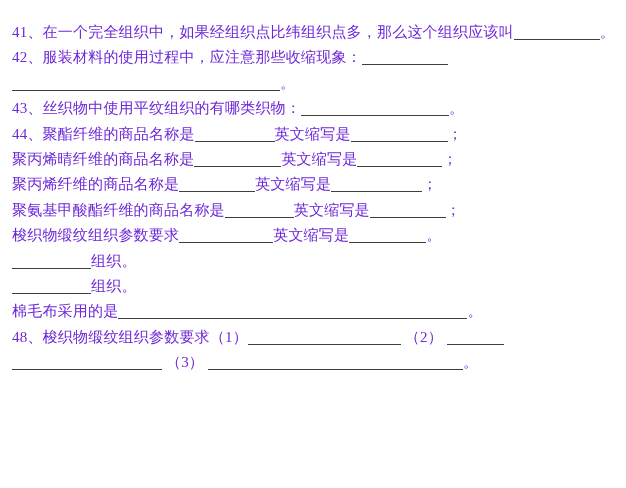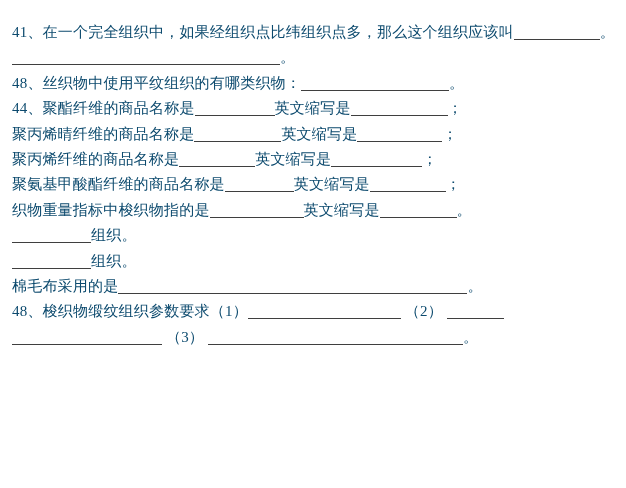--- a/index.html
+++ b/index.html
@@ -11,21 +11,21 @@
     position: relative;
     box-sizing: border-box;
     width: 626px;
     height: 488px;
     background: #ffffff;
     padding: 20px 8px 0 12px;
     overflow: hidden;
     font-family: "Liberation Serif", "DejaVu Serif", serif;
     font-size: 15px;
     line-height: 25.4px;
-    color: #0c4a6e;
+    color: #6d28d9;
   }
   .row {
     white-space: nowrap;
     height: 25.4px;
   }
   .row span.txt {
     letter-spacing: 0.2px;
   }
   .blank {
     display: inline-block;
@@ -33,26 +33,27 @@
     border-bottom: 1px solid #3f3f3f;
     margin-bottom: -3px;
   }
 </style>
 </head>
 <body>
 
 <div class="page">
   <div id="doc">
       <div class="row"><span class="txt">41、在一个完全组织中，如果经组织点比纬组织点多，那么这个组织应该叫</span><span class="blank" style="width: 86px;"></span><span class="txt">。</span></div>
+      <div class="row"><span class="txt">42、服装材料的使用过程中，应注意那些收缩现象：</span><span class="blank" style="width: 86px;"></span></div>
       <div class="row"><span class="blank" style="width: 268px;"></span><span class="txt">。</span></div>
-      <div class="row"><span class="txt">48、丝织物中使用平纹组织的有哪类织物：</span><span class="blank" style="width: 148px;"></span><span class="txt">。</span></div>
+      <div class="row"><span class="txt">43、丝织物中使用平纹组织的有哪类织物：</span><span class="blank" style="width: 148px;"></span><span class="txt">。</span></div>
       <div class="row"><span class="txt">44、聚酯纤维的商品名称是</span><span class="blank" style="width: 80px;"></span><span class="txt">英文缩写是</span><span class="blank" style="width: 97px;"></span><span class="txt">；</span></div>
       <div class="row"><span class="txt">聚丙烯晴纤维的商品名称是</span><span class="blank" style="width: 87px;"></span><span class="txt">英文缩写是</span><span class="blank" style="width: 85px;"></span><span class="txt">；</span></div>
       <div class="row"><span class="txt">聚丙烯纤维的商品名称是</span><span class="blank" style="width: 76px;"></span><span class="txt">英文缩写是</span><span class="blank" style="width: 91px;"></span><span class="txt">；</span></div>
       <div class="row"><span class="txt">聚氨基甲酸酯纤维的商品名称是</span><span class="blank" style="width: 69px;"></span><span class="txt">英文缩写是</span><span class="blank" style="width: 76px;"></span><span class="txt">；</span></div>
-      <div class="row"><span class="txt">织物重量指标中梭织物指的是</span><span class="blank" style="width: 94px;"></span><span class="txt">英文缩写是</span><span class="blank" style="width: 77px;"></span><span class="txt">。</span></div>
+      <div class="row"><span class="txt">梭织物缎纹组织参数要求</span><span class="blank" style="width: 94px;"></span><span class="txt">英文缩写是</span><span class="blank" style="width: 77px;"></span><span class="txt">。</span></div>
       <div class="row"><span class="blank" style="width: 79px;"></span><span class="txt">组织。</span></div>
       <div class="row"><span class="blank" style="width: 79px;"></span><span class="txt">组织。</span></div>
       <div class="row"><span class="txt">棉毛布采用的是</span><span class="blank" style="width: 349px;"></span><span class="txt">。</span></div>
       <div class="row"><span class="txt">48、梭织物缎纹组织参数要求（1）</span><span class="blank" style="width: 153px;"></span><span class="txt"> （2） </span><span class="blank" style="width: 57px;"></span></div>
       <div class="row"><span class="blank" style="width: 150px;"></span><span class="txt"> （3） </span><span class="blank" style="width: 255px;"></span><span class="txt">。</span></div>
     </div>
 </div>
 
 </body></html>

